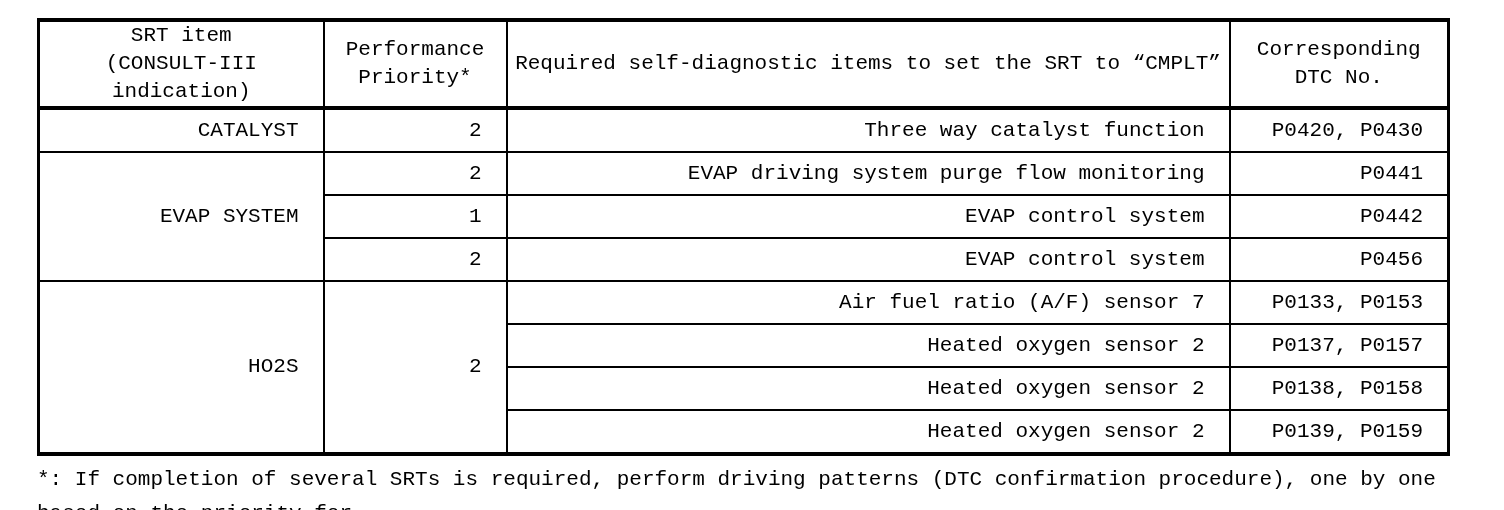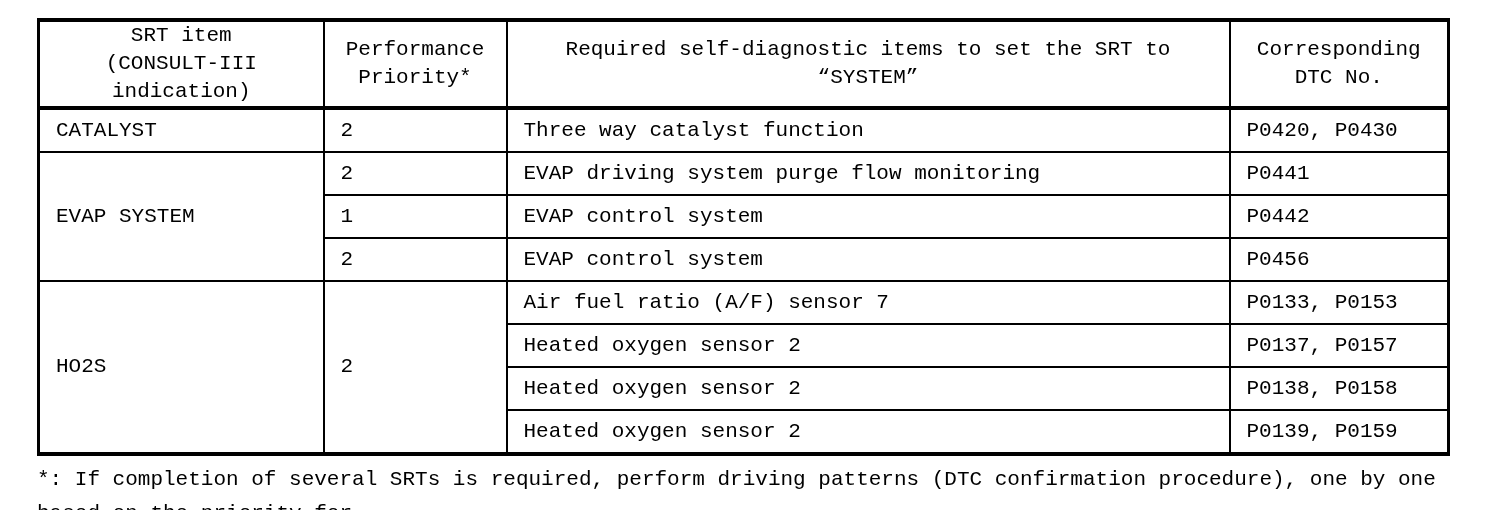--- a/index.html
+++ b/index.html
@@ -42,22 +42,22 @@
   }
   table.srt thead th {
     height: 69px;
     text-align: center;
     white-space: pre-line;
     border-bottom: 4px solid #000;
     padding: 0 6px;
   }
   table.srt td {
     height: 41px;
-    padding: 0 16px;
-    text-align: left;
+    padding: 0 24px;
+    text-align: right;
   }
   td.item-cell   { padding-left: 13px; }
   td.diag-cell   { padding-left: 10px; }
   td.dtc-cell    { padding-left: 10px; }
   td.center      { text-align: center; padding: 0; }
   td.vtop        { vertical-align: top; padding-top: 7px; }
   .footnote {
     margin-top: 7px;
     width: 1450px;
     font-size: 21px;
@@ -77,21 +77,21 @@
         <col style="width:183px">
         <col style="width:723px">
         <col style="width:219px">
       </colgroup>
       <thead>
         <tr>
           <th>SRT item
 (CONSULT-III indication)</th>
           <th>Performance
 Priority*</th>
-          <th>Required self-diagnostic items to set the SRT to “SYSTEM”</th>
+          <th>Required self-diagnostic items to set the SRT to “CMPLT”</th>
           <th>Corresponding
 DTC No.</th>
         </tr>
       </thead>
       <tbody>
 
         <tr>
           <td class="item-cell">CATALYST</td>
           <td class="center">2</td>
           <td class="diag-cell">Three way catalyst function</td>

